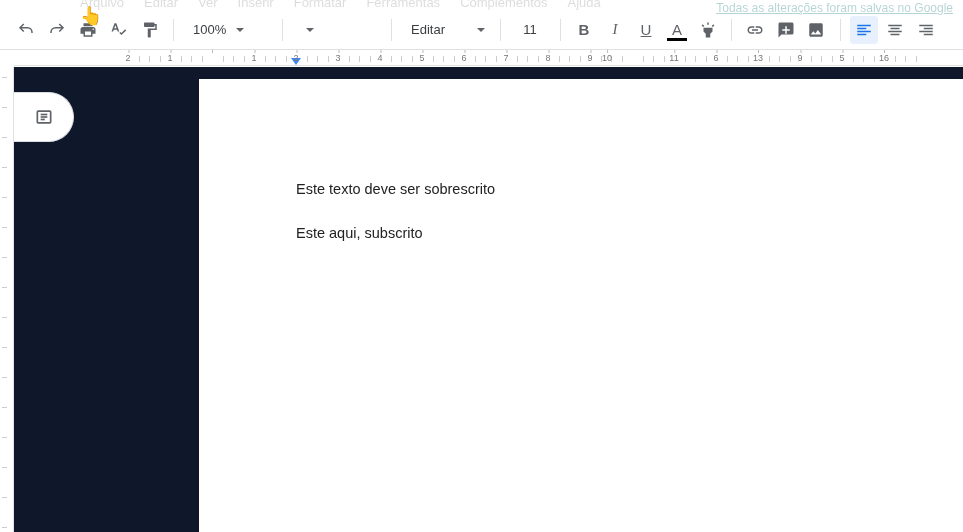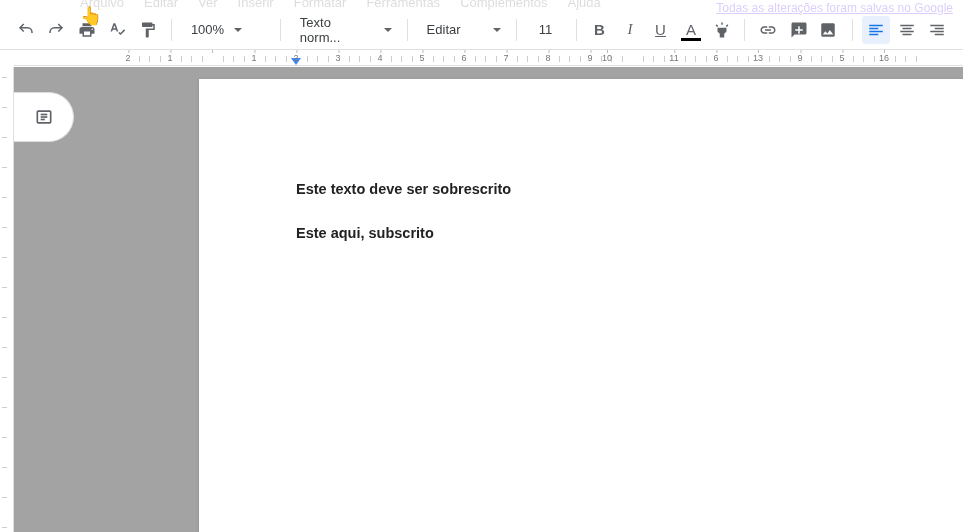--- a/index.html
+++ b/index.html
@@ -23,35 +23,35 @@
   .ruler { position: relative; height: 16px; background: #fff; border-bottom: 1px solid #e0e0e0; margin-left: 14px; }
   .ruler-inner { position: absolute; left: 185px; right: 0; top: 0; bottom: 0; }
   .ruler-tick { position: absolute; top: 3px; font-size: 9px; color: #777; transform: translateX(-50%); }
   .ruler-tick::before { content: ""; position: absolute; left: 50%; top: -3px; width: 1px; height: 3px; background: #bbb; }
   .ruler-mark { position: absolute; top: 6px; width: 1px; height: 6px; background: #ccc; }
   .ruler-indent { position: absolute; top: 8px; width: 0; height: 0; border-left: 5px solid transparent; border-right: 5px solid transparent; border-top: 7px solid #4285f4; transform: translateX(-50%); }
   
   .vruler { position: absolute; left: 0; top: 67px; bottom: 0; width: 14px; background: #fff; border-right: 1px solid #e0e0e0; }
   .vruler-tick { position: absolute; left: 2px; width: 5px; height: 1px; background: #ccc; }
   
-  .canvas { position: absolute; left: 14px; right: 0; top: 67px; bottom: 0; background: #a3a3a3; font-weight: bold; }
+  .canvas { position: absolute; left: 14px; right: 0; top: 67px; bottom: 0; background: #0f172a; }
   .page { position: absolute; left: 185px; top: 12px; width: 780px; height: 900px; background: #fff; box-shadow: 0 1px 3px rgba(0,0,0,0.15); }
   .page-content { padding: 100px 0 0 97px; font-size: 14.5px; color: #222; line-height: 1.4; }
   .page-content p { margin-bottom: 24px; }
   
   .outline { position: absolute; left: 0; top: 25px; width: 60px; height: 50px; background: #fff; border: 1px solid #dadce0; border-left: none; border-radius: 0 30px 30px 0; display: flex; align-items: center; justify-content: center; }
   .outline svg { width: 20px; height: 20px; stroke: #5f6368; }
   
   .cursor-hand { position: absolute; left: 80px; top: 5px; font-size: 18px; z-index: 100; pointer-events: none; }
   
   .underline-u { text-decoration: underline; }
   .textcolor-a { position: relative; }
   .textcolor-a::after { content: ""; position: absolute; left: 4px; right: 4px; bottom: 3px; height: 3px; background: #000; }
   
-  .status-link { position: absolute; right: 10px; top: 1px; font-size: 12px; color: #8b5cf6; text-decoration: underline; opacity: 0.3; white-space: nowrap; }
+  .status-link { position: absolute; right: 10px; top: 1px; font-size: 12px; color: #0f766e; text-decoration: underline; opacity: 0.3; white-space: nowrap; }
 </style>
 </head>
 <body>
 
 <div class="cursor-hand">👆</div>
 
 <div class="menubar">
   <span>Arquivo</span>
   <span>Editar</span>
   <span>Ver</span>
@@ -91,21 +91,20 @@
         <path d="M18 4V3c0-.55-.45-1-1-1H5c-.55 0-1 .45-1 1v4c0 .55.45 1 1 1h12c.55 0 1-.45 1-1V6h1v4H9v11c0 .55.45 1 1 1h2c.55 0 1-.45 1-1v-9h8V4h-3z"></path>
       </svg>
   </div>
   <div class="sep"></div>
   <div class="dd wide">
     <span>100%</span>
     <span class="caret"></span>
   </div>
   <div class="sep"></div>
   <div class="dd wide">
-    <span>Texto norm...</span>
     <span class="caret"></span>
   </div>
   <div class="sep"></div>
   <div class="dd font">
     <span>Editar</span>
     <span class="caret"></span>
   </div>
   <div class="sep"></div>
   <div class="dd size">
     <span>11</span>

